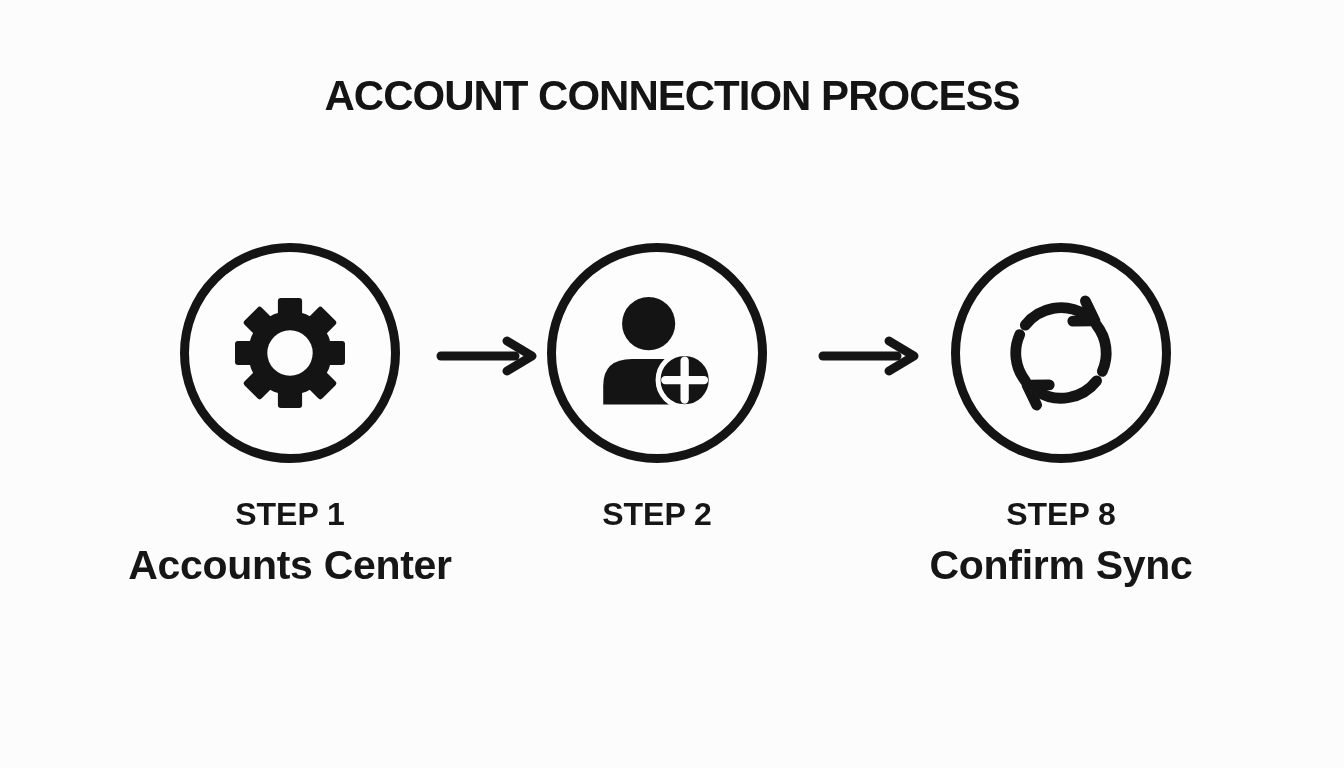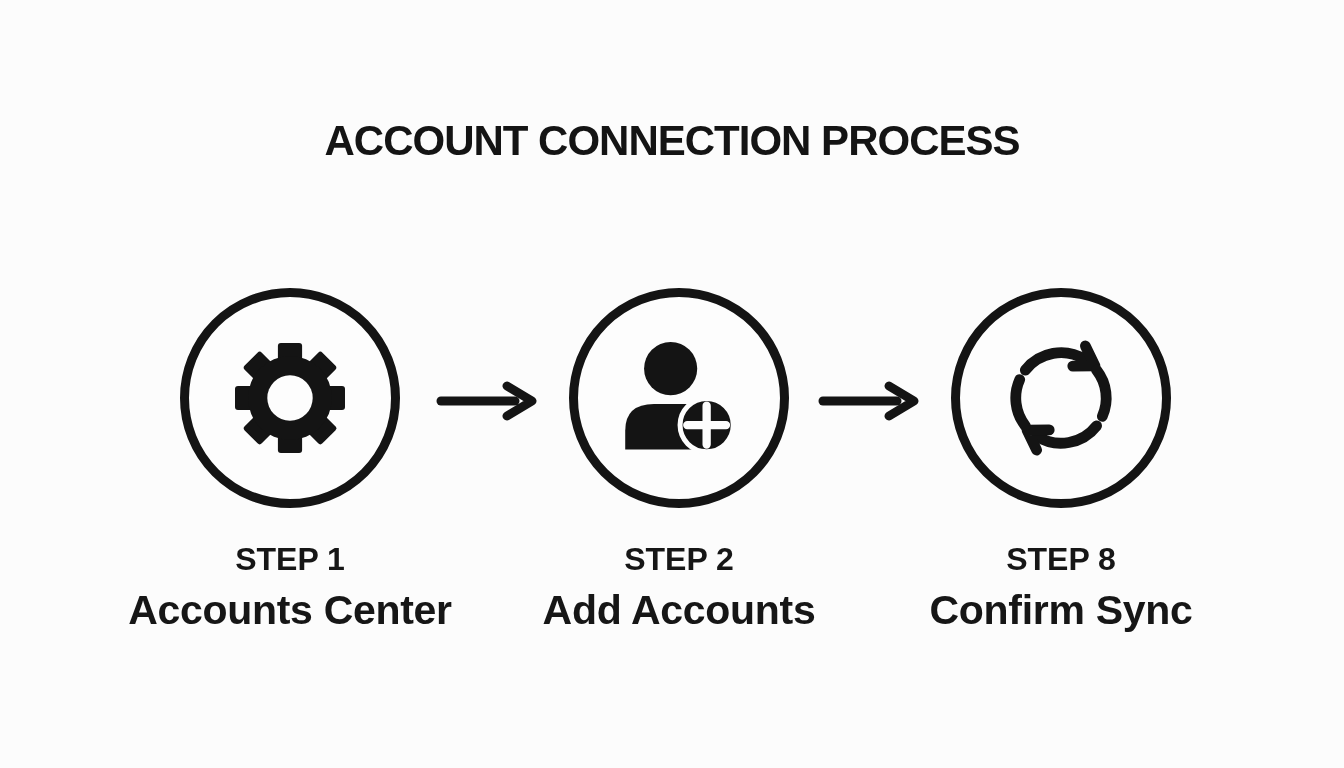--- a/index.html
+++ b/index.html
@@ -3,35 +3,35 @@
 <meta charset="utf-8">
 <style>
   * { margin:0; padding:0; box-sizing:border-box; }
   html,body { width:1344px; height:768px; }
   body {
     background:#fcfcfc;
     font-family:"Liberation Sans", sans-serif;
     color:#161616;
     overflow:hidden;
   }
-  .canvas { position:relative; width:1344px; height:570px; background:#fcfcfc;margin-top:45px; }
+  .canvas { position:relative; width:1344px; height:570px; background:#fcfcfc; }
 
   .title {
     position:absolute; left:0; right:0; top:72px;
     text-align:center;
     font-size:42px; font-weight:700; letter-spacing:-1px;
     color:#141414;
   }
 
   .step {
     position:absolute; top:243px; width:280px;
     display:flex; flex-direction:column; align-items:center;
   }
   .step-1 { left:150px; }
-  .step-2 { left:539px; }
+  .step-2 { left:517px; }
   .step-3 { left:921px; }
 
   .circle {
     width:220px; height:220px;
     border:9px solid #141414; border-radius:50%;
     background:#fdfdfd;
     display:flex; align-items:center; justify-content:center;
   }
   .circle svg { overflow:visible; display:block; }
 
@@ -85,21 +85,20 @@
   <div class="step step-2">
     <div class="circle">
       <svg width="113" height="113" viewBox="0 0 102 102" aria-hidden="true">
         <circle class="ink-fill" cx="43" cy="24" r="24"></circle>
         <path class="ink-fill" d="M2,97 V80 Q2,56 28,56 H58 Q84,56 84,80 V97 Z"></path>
         <circle cx="75.5" cy="75" r="24" fill="#141414" stroke="#fdfdfd" stroke-width="4.5"></circle>
         <path d="M75.5,57.5 V92.5 M58,75 H93" stroke="#fdfdfd" stroke-width="7.5" stroke-linecap="round" fill="none"></path>
       </svg>
     </div>
     <div class="step-num">STEP 2</div>
-    <div class="step-label">Add Accounts</div>
   </div>
 
   <svg class="connector connector-2" viewBox="0 0 104 44" aria-hidden="true">
     <path class="ink-stroke" d="M6,22 H80" stroke-width="9" stroke-linecap="round"></path>
     <path class="ink-stroke" d="M72,7 L97,22 L72,37" stroke-width="9" stroke-linecap="round" stroke-linejoin="round"></path>
   </svg>
 
   <div class="step step-3">
     <div class="circle">
       <svg width="118" height="118" viewBox="0 0 120 120" aria-hidden="true">

